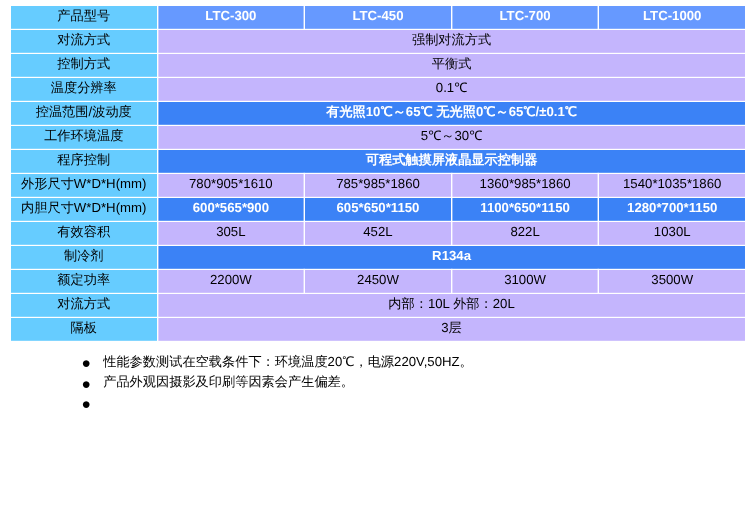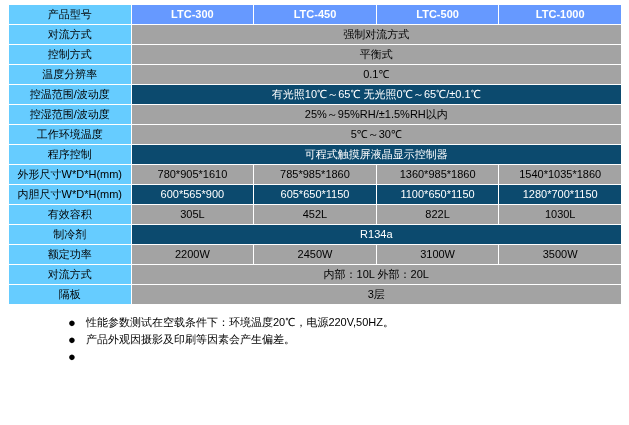--- a/index.html
+++ b/index.html
@@ -38,25 +38,26 @@
     white-space: nowrap;
     overflow: hidden;
     margin-top: 48px;
   }
   td.label {
     background: #66ccff;
     color: #000000;
     width: 118px;
   }
   td.val-blue {
-    background: #0c4a6e;
+    background: #3b82f6;
     color: #ffffff;
+    font-weight: bold;
   }
   td.val-cyan {
-    background: #a3a3a3;
+    background: #c4b5fd;
     color: #000000;
   }
   td.hdr {
     background: #6699ff;
     color: #ffffff;
     font-weight: bold;
     height: 21px;
     line-height: 21px;
   }
   td.hdr-label {
@@ -90,42 +91,38 @@
 <body>
 
 <div class="sheet">
 
   <table class="spec">
     <tbody>
         <tr>
           <td class="hdr-label">产品型号</td>
           <td class="hdr" colspan="1">LTC-300</td>
           <td class="hdr" colspan="1">LTC-450</td>
-          <td class="hdr" colspan="1">LTC-500</td>
+          <td class="hdr" colspan="1">LTC-700</td>
           <td class="hdr" colspan="1">LTC-1000</td>
         </tr>
         <tr>
           <td class="label">对流方式</td>
           <td class="val-cyan" colspan="4">强制对流方式</td>
         </tr>
         <tr>
           <td class="label">控制方式</td>
           <td class="val-cyan" colspan="4">平衡式</td>
         </tr>
         <tr>
           <td class="label">温度分辨率</td>
           <td class="val-cyan" colspan="4">0.1℃</td>
         </tr>
         <tr>
           <td class="label">控温范围/波动度</td>
           <td class="val-blue" colspan="4">有光照10℃～65℃   无光照0℃～65℃/±0.1℃</td>
-        </tr>
-        <tr>
-          <td class="label">控湿范围/波动度</td>
-          <td class="val-cyan" colspan="4">25%～95%RH/±1.5%RH以内</td>
         </tr>
         <tr>
           <td class="label">工作环境温度</td>
           <td class="val-cyan" colspan="4">5℃～30℃</td>
         </tr>
         <tr>
           <td class="label">程序控制</td>
           <td class="val-blue" colspan="4">可程式触摸屏液晶显示控制器</td>
         </tr>
         <tr>

